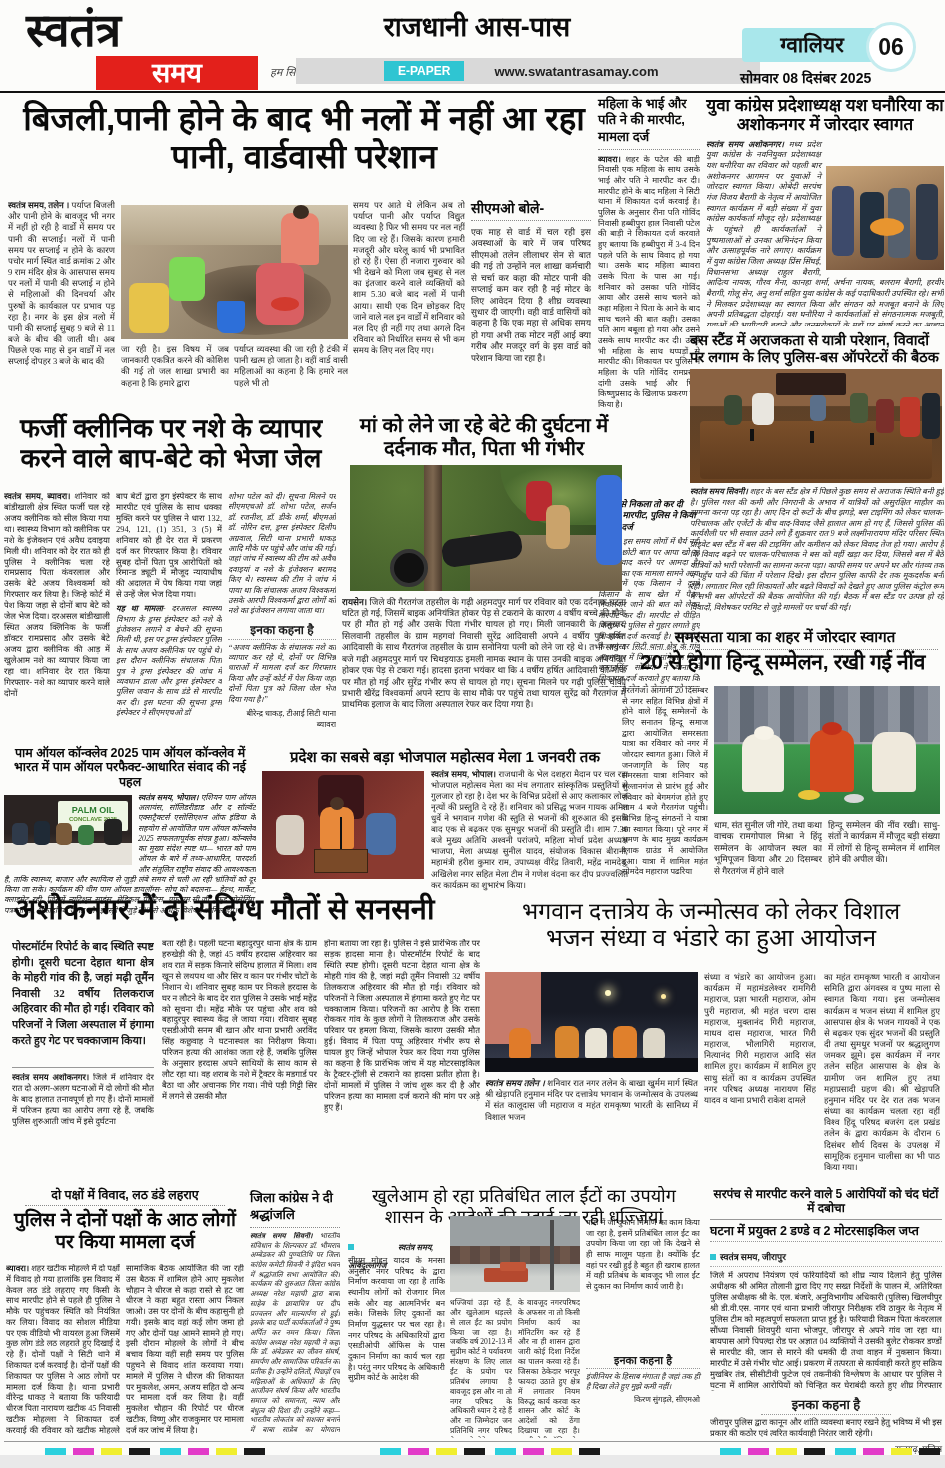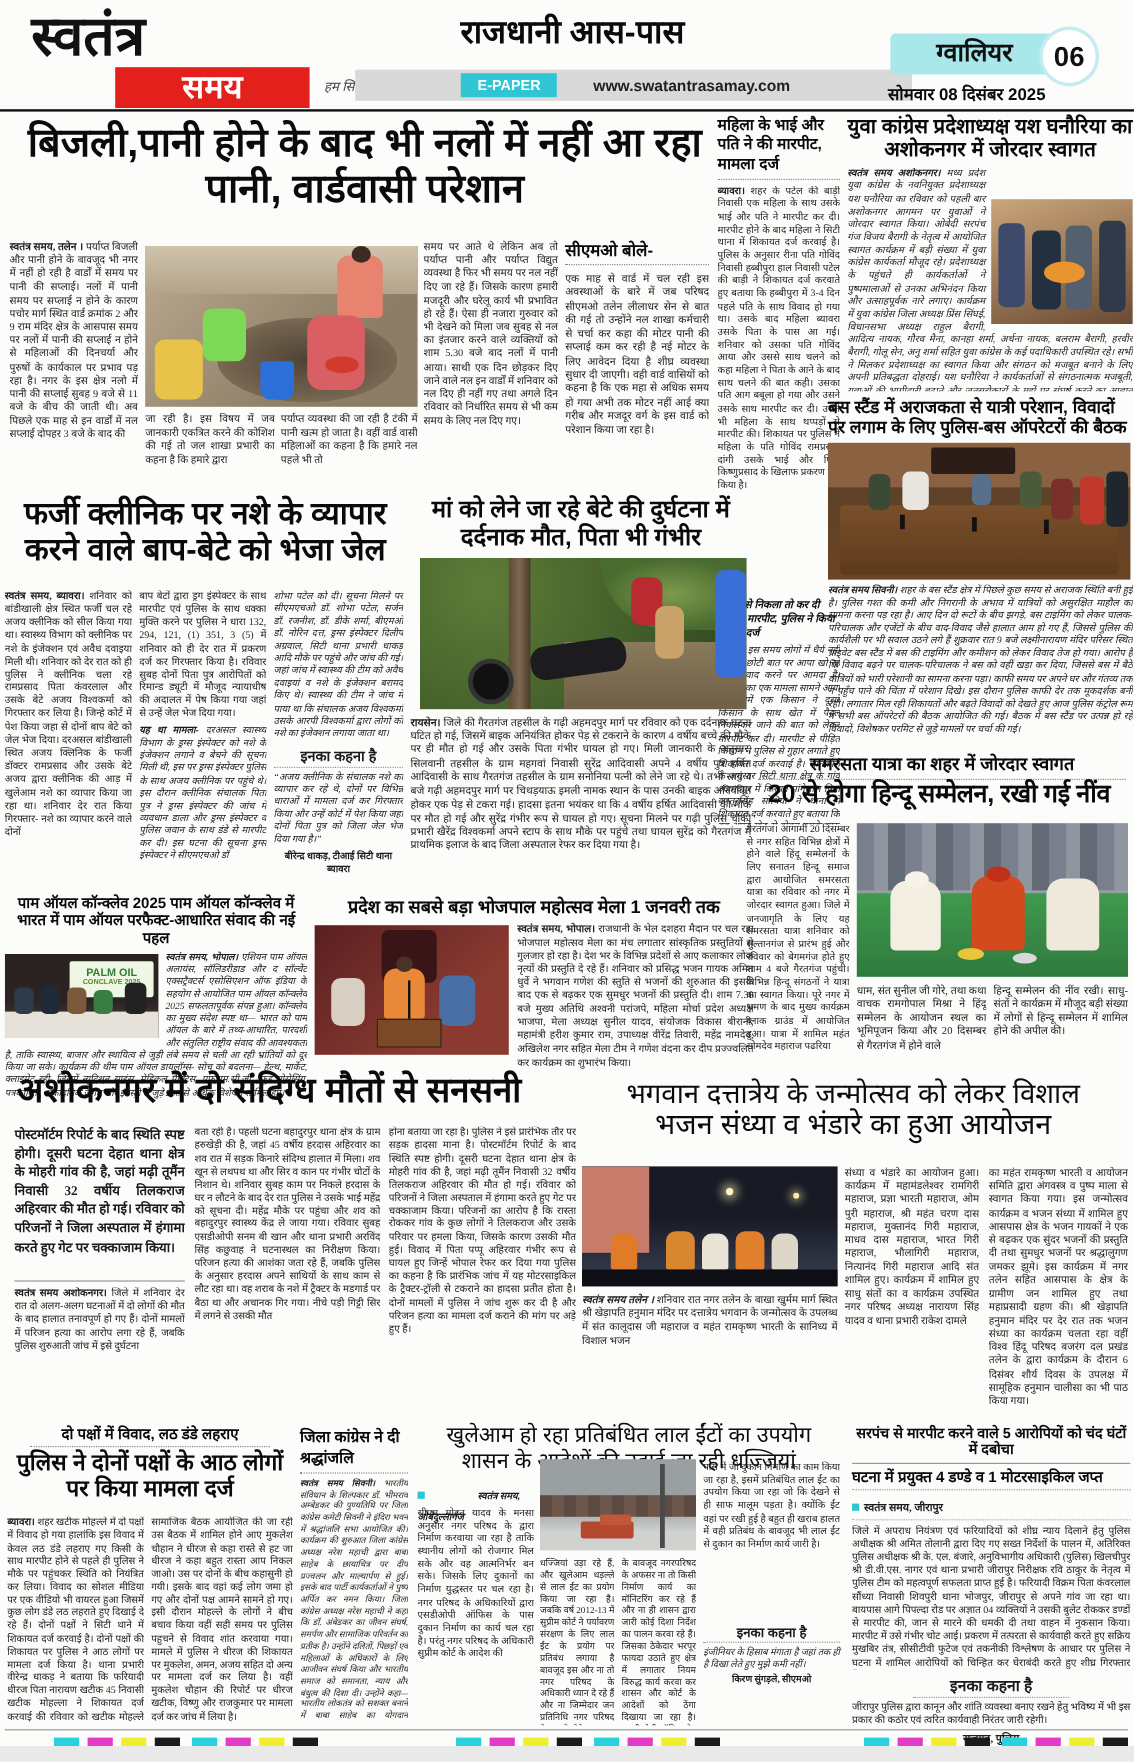--- a/index.html
+++ b/index.html
@@ -8,21 +8,21 @@
   .abs{position:absolute;}
   .hl{font-family:"Liberation Sans",sans-serif;font-weight:700;color:#0a0a0a;text-align:center;line-height:1.14;}
   .subhl{font-family:"Liberation Sans",sans-serif;font-weight:700;color:#0a0a0a;}
   .bt{text-align:justify;color:#1c1c1c;line-height:1.3;}
   .run{font-weight:700;}
   .it{font-style:italic;}
   .dot{border-bottom:1px dotted #8a8a8a;}
   .photo{position:absolute;overflow:hidden;}
   .ph{position:absolute;}
   .qhead{font-family:"Liberation Sans",sans-serif;font-weight:700;text-align:center;border-bottom:1px dotted #999;padding-bottom:1px;}
-  .sign{font-weight:700;text-align:center;}
+  .sign{font-weight:400;text-align:right;}
   .bullet{display:inline-block;width:6px;height:6px;background:#2fc5d2;margin-right:4px;}
   .cmyk{position:absolute;top:1448px;display:flex;gap:7px;}
   .cmyk i{display:block;width:21px;height:7px;}
   .c1{background:#2bd0dd}.c2{background:#e23bc8}.c3{background:#f0ee2f}.c4{background:#1a1a1a}
 </style>
 </head>
 <body>
 
 <div class="page">
 
@@ -295,21 +295,21 @@
     <p class="bt abs" style="left:242px;top:32px;width:114px;height:130px;margin:0;font-size:8.2px;overflow:hidden;">पास में जो दुकान निर्माण का काम किया जा रहा है, इसमें प्रतिबंधित लाल ईंट का उपयोग किया जा रहा जो कि देखने से ही साफ मालूम पड़ता है। क्योंकि ईंट वहां पर रखी हुई है बहुत ही खराब हालत में वही प्रतिबंध के बावजूद भी लाल ईंट से दुकान का निर्माण कार्य जारी है।</p>
     <div class="abs" style="left:242px;top:166px;width:114px;">
       <div class="qhead" style="font-size:11px;">इनका कहना है</div>
       <p class="bt it" style="margin:3px 0 0;font-size:7.8px;">इंजीनियर के हिसाब मंगाता है जहां तक ही है दिखा लेते हुए मुझे कमी नहीं।</p>
       <div class="sign" style="font-size:7.8px;margin-top:2px;">किरण सुंगड़ले, सीएमओ</div>
     </div>
   </div>
 
   <div class="abs" style="left:710px;top:1188px;width:232px;height:252px;">
     <div class="hl" style="font-size:12px;">सरपंच से मारपीट करने वाले 5 आरोपियों को चंद घंटों में दबोचा</div>
-    <div class="subhl" style="font-size:12.5px;text-align:left;border-top:1px solid #999;border-bottom:1px dotted #999;padding:2px 0;margin-top:4px;">घटना में प्रयुक्त 4 डण्डे व 1 मोटरसाइकिल जप्त</div>
+    <div class="subhl" style="font-size:12.5px;text-align:left;border-top:1px solid #999;border-bottom:1px dotted #999;padding:2px 0;margin-top:4px;">घटना में प्रयुक्त 2 डण्डे व 2 मोटरसाइकिल जप्त</div>
     <div style="margin-top:4px;border-bottom:1px dotted #aaa;padding-bottom:2px;">
       <span class="bullet"></span><span class="run" style="font-size:9px;">स्वतंत्र समय, जीरापुर</span>
     </div>
     <p class="bt" style="margin:4px 0 0;font-size:8.4px;height:120px;overflow:hidden;">जिले में अपराध नियंत्रण एवं फरियादियों को शीघ्र न्याय दिलाने हेतु पुलिस अधीक्षक श्री अमित तोलानी द्वारा दिए गए सख्त निर्देशों के पालन में, अतिरिक्त पुलिस अधीक्षक श्री के. एल. बंजारे, अनुविभागीय अधिकारी (पुलिस) खिलचीपुर श्री डी.वी.एस. नागर एवं थाना प्रभारी जीरापुर निरीक्षक रवि ठाकुर के नेतृत्व में पुलिस टीम को महत्वपूर्ण सफलता प्राप्त हुई है। फरियादी विक्रम पिता कंवरलाल सौंध्या निवासी शिवपुरी थाना भोजपुर, जीरापुर से अपने गांव जा रहा था। बायपास आगे पिपल्दा रोड पर अज्ञात 04 व्यक्तियों ने उसकी बुलेट रोककर डण्डों से मारपीट की, जान से मारने की धमकी दी तथा वाहन में नुकसान किया। मारपीट में उसे गंभीर चोट आई। प्रकरण में तत्परता से कार्यवाही करते हुए सक्रिय मुखबिर तंत्र, सीसीटीवी फुटेज एवं तकनीकी विश्लेषण के आधार पर पुलिस ने घटना में शामिल आरोपियों को चिन्हित कर घेराबंदी करते हुए शीघ्र गिरफ्तार किया।</p>
     <div class="qhead" style="font-size:13px;width:130px;margin:4px auto 0;">इनका कहना है</div>
     <p class="bt" style="margin:3px 0 0;font-size:8.4px;">जीरापुर पुलिस द्वारा कानून और शांति व्यवस्था बनाए रखने हेतु भविष्य में भी इस प्रकार की कठोर एवं त्वरित कार्यवाही निरंतर जारी रहेगी।</p>
     <div class="sign" style="font-size:9px;margin-top:2px;">राजगढ़, पुलिस</div>
   </div>
 
   <div class="abs" style="left:4px;top:1441px;width:936px;border-top:1px solid #999;"></div>

